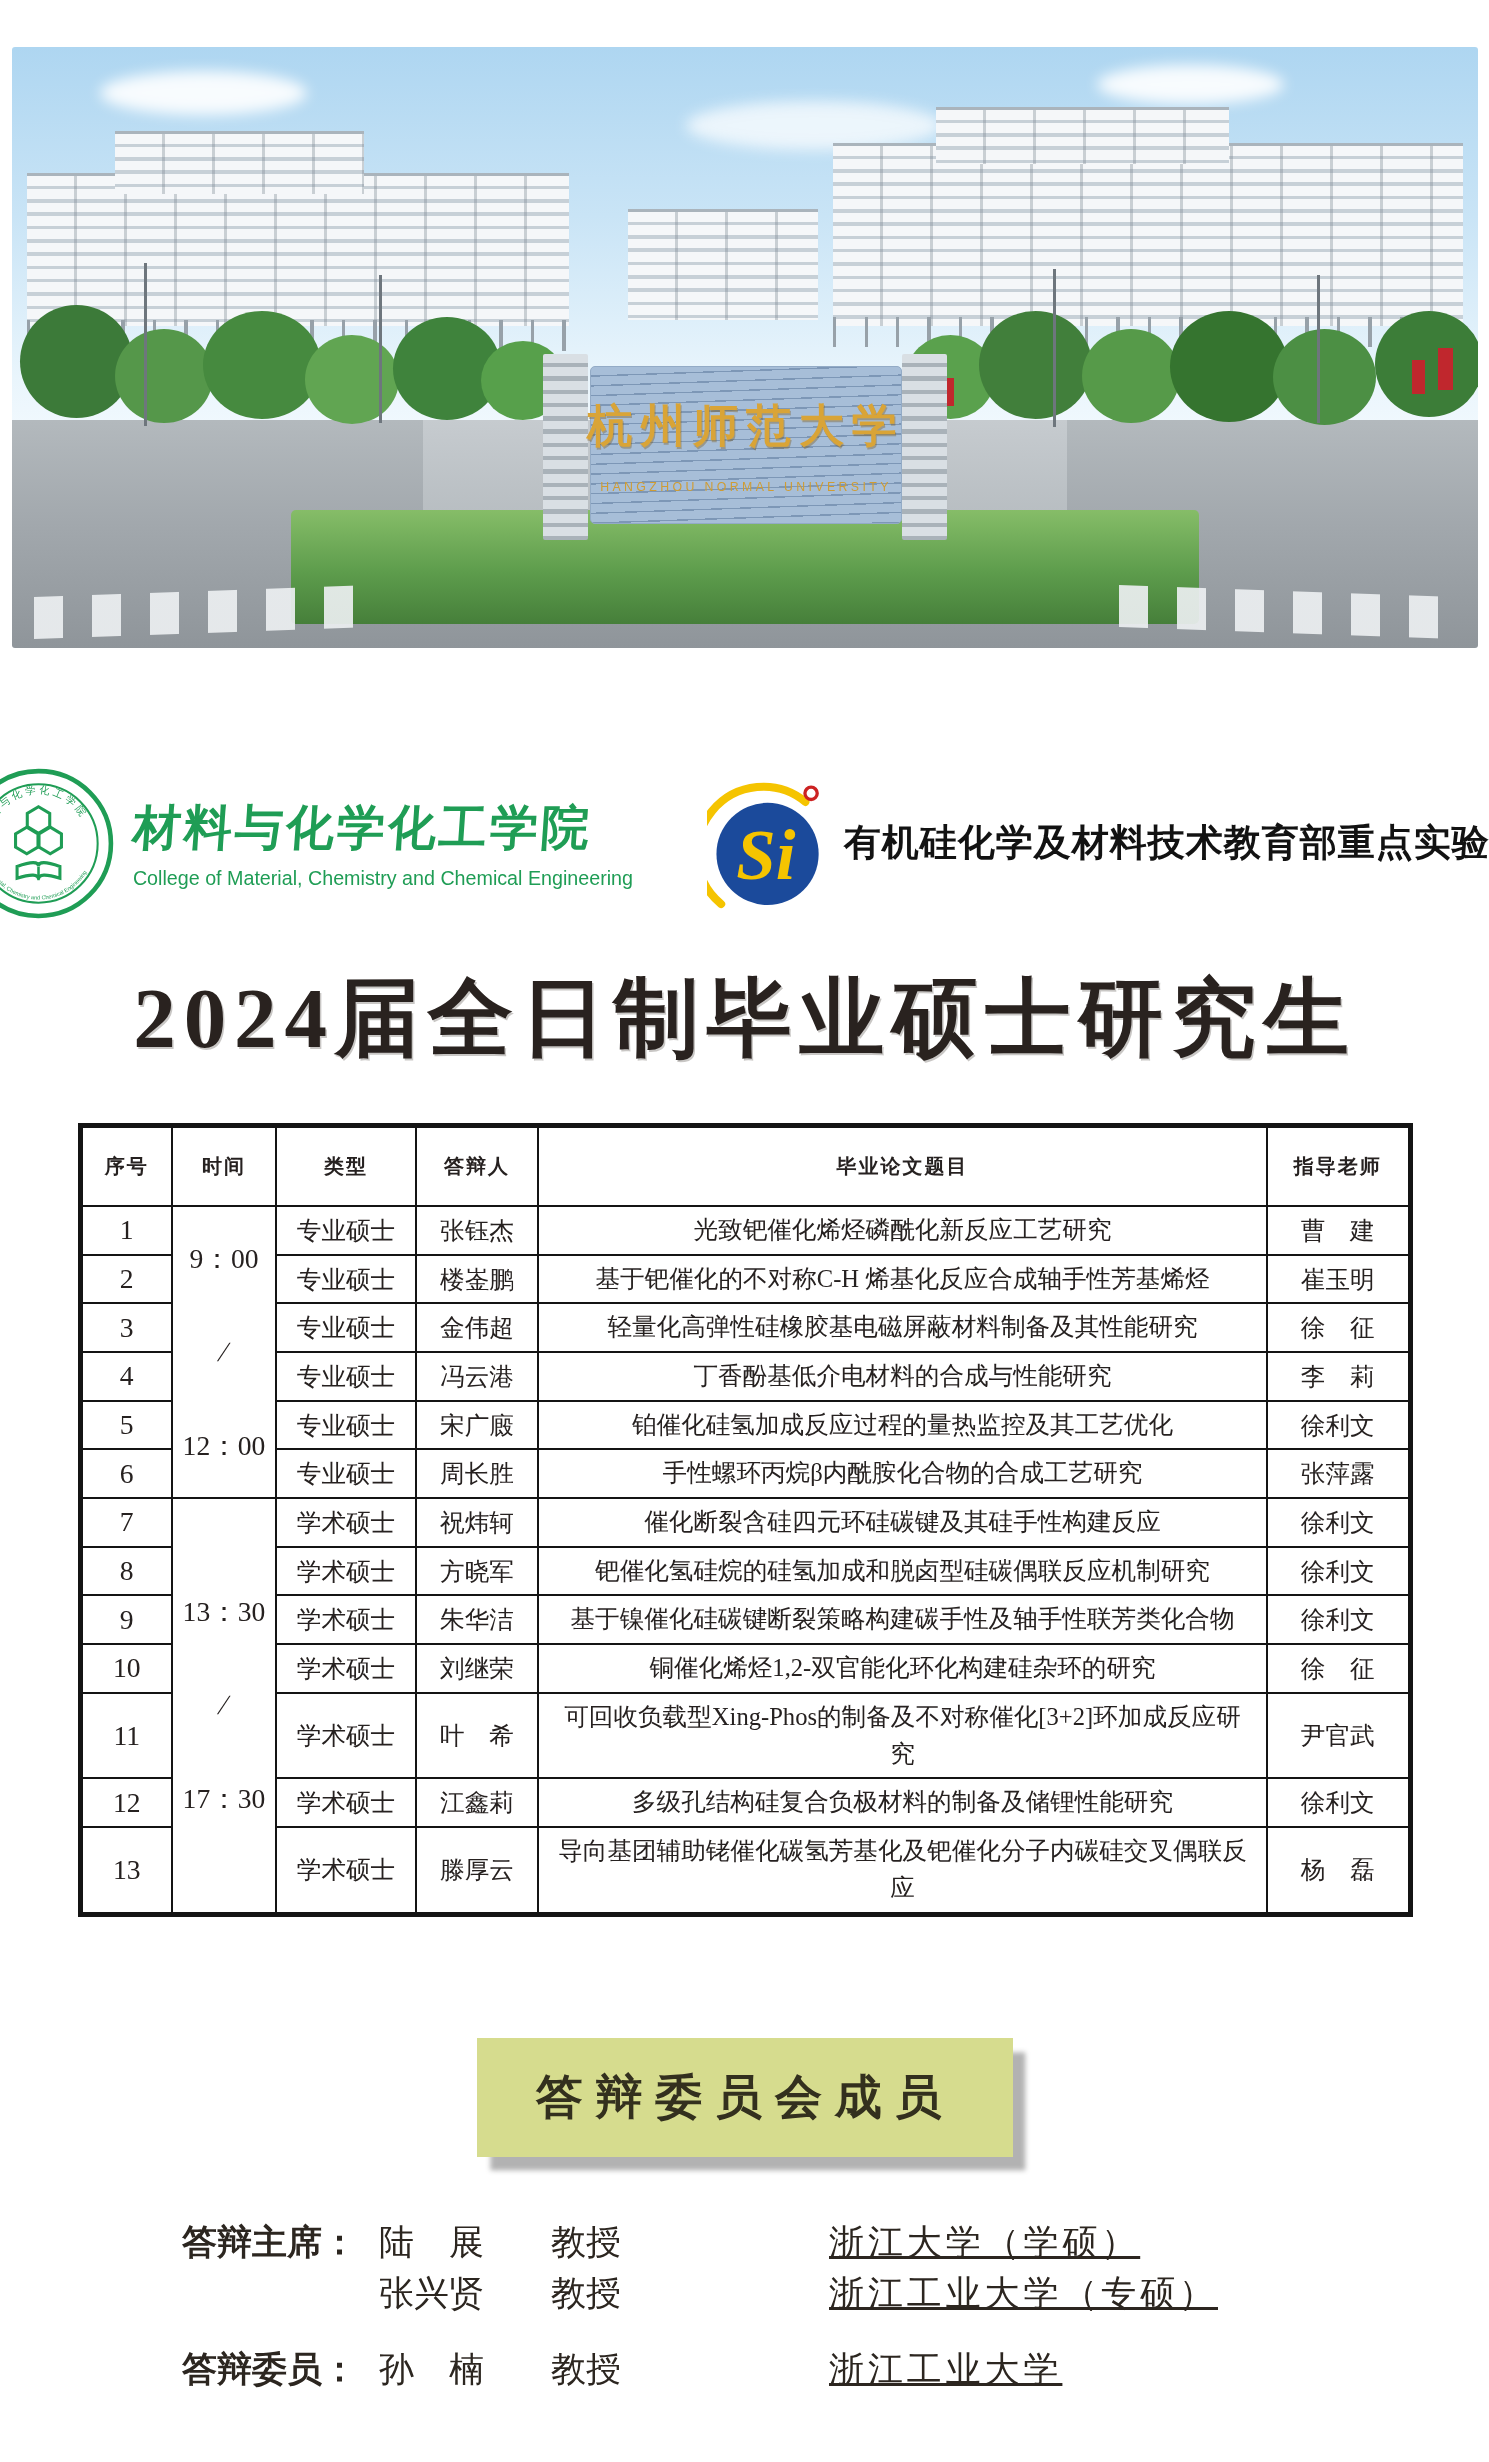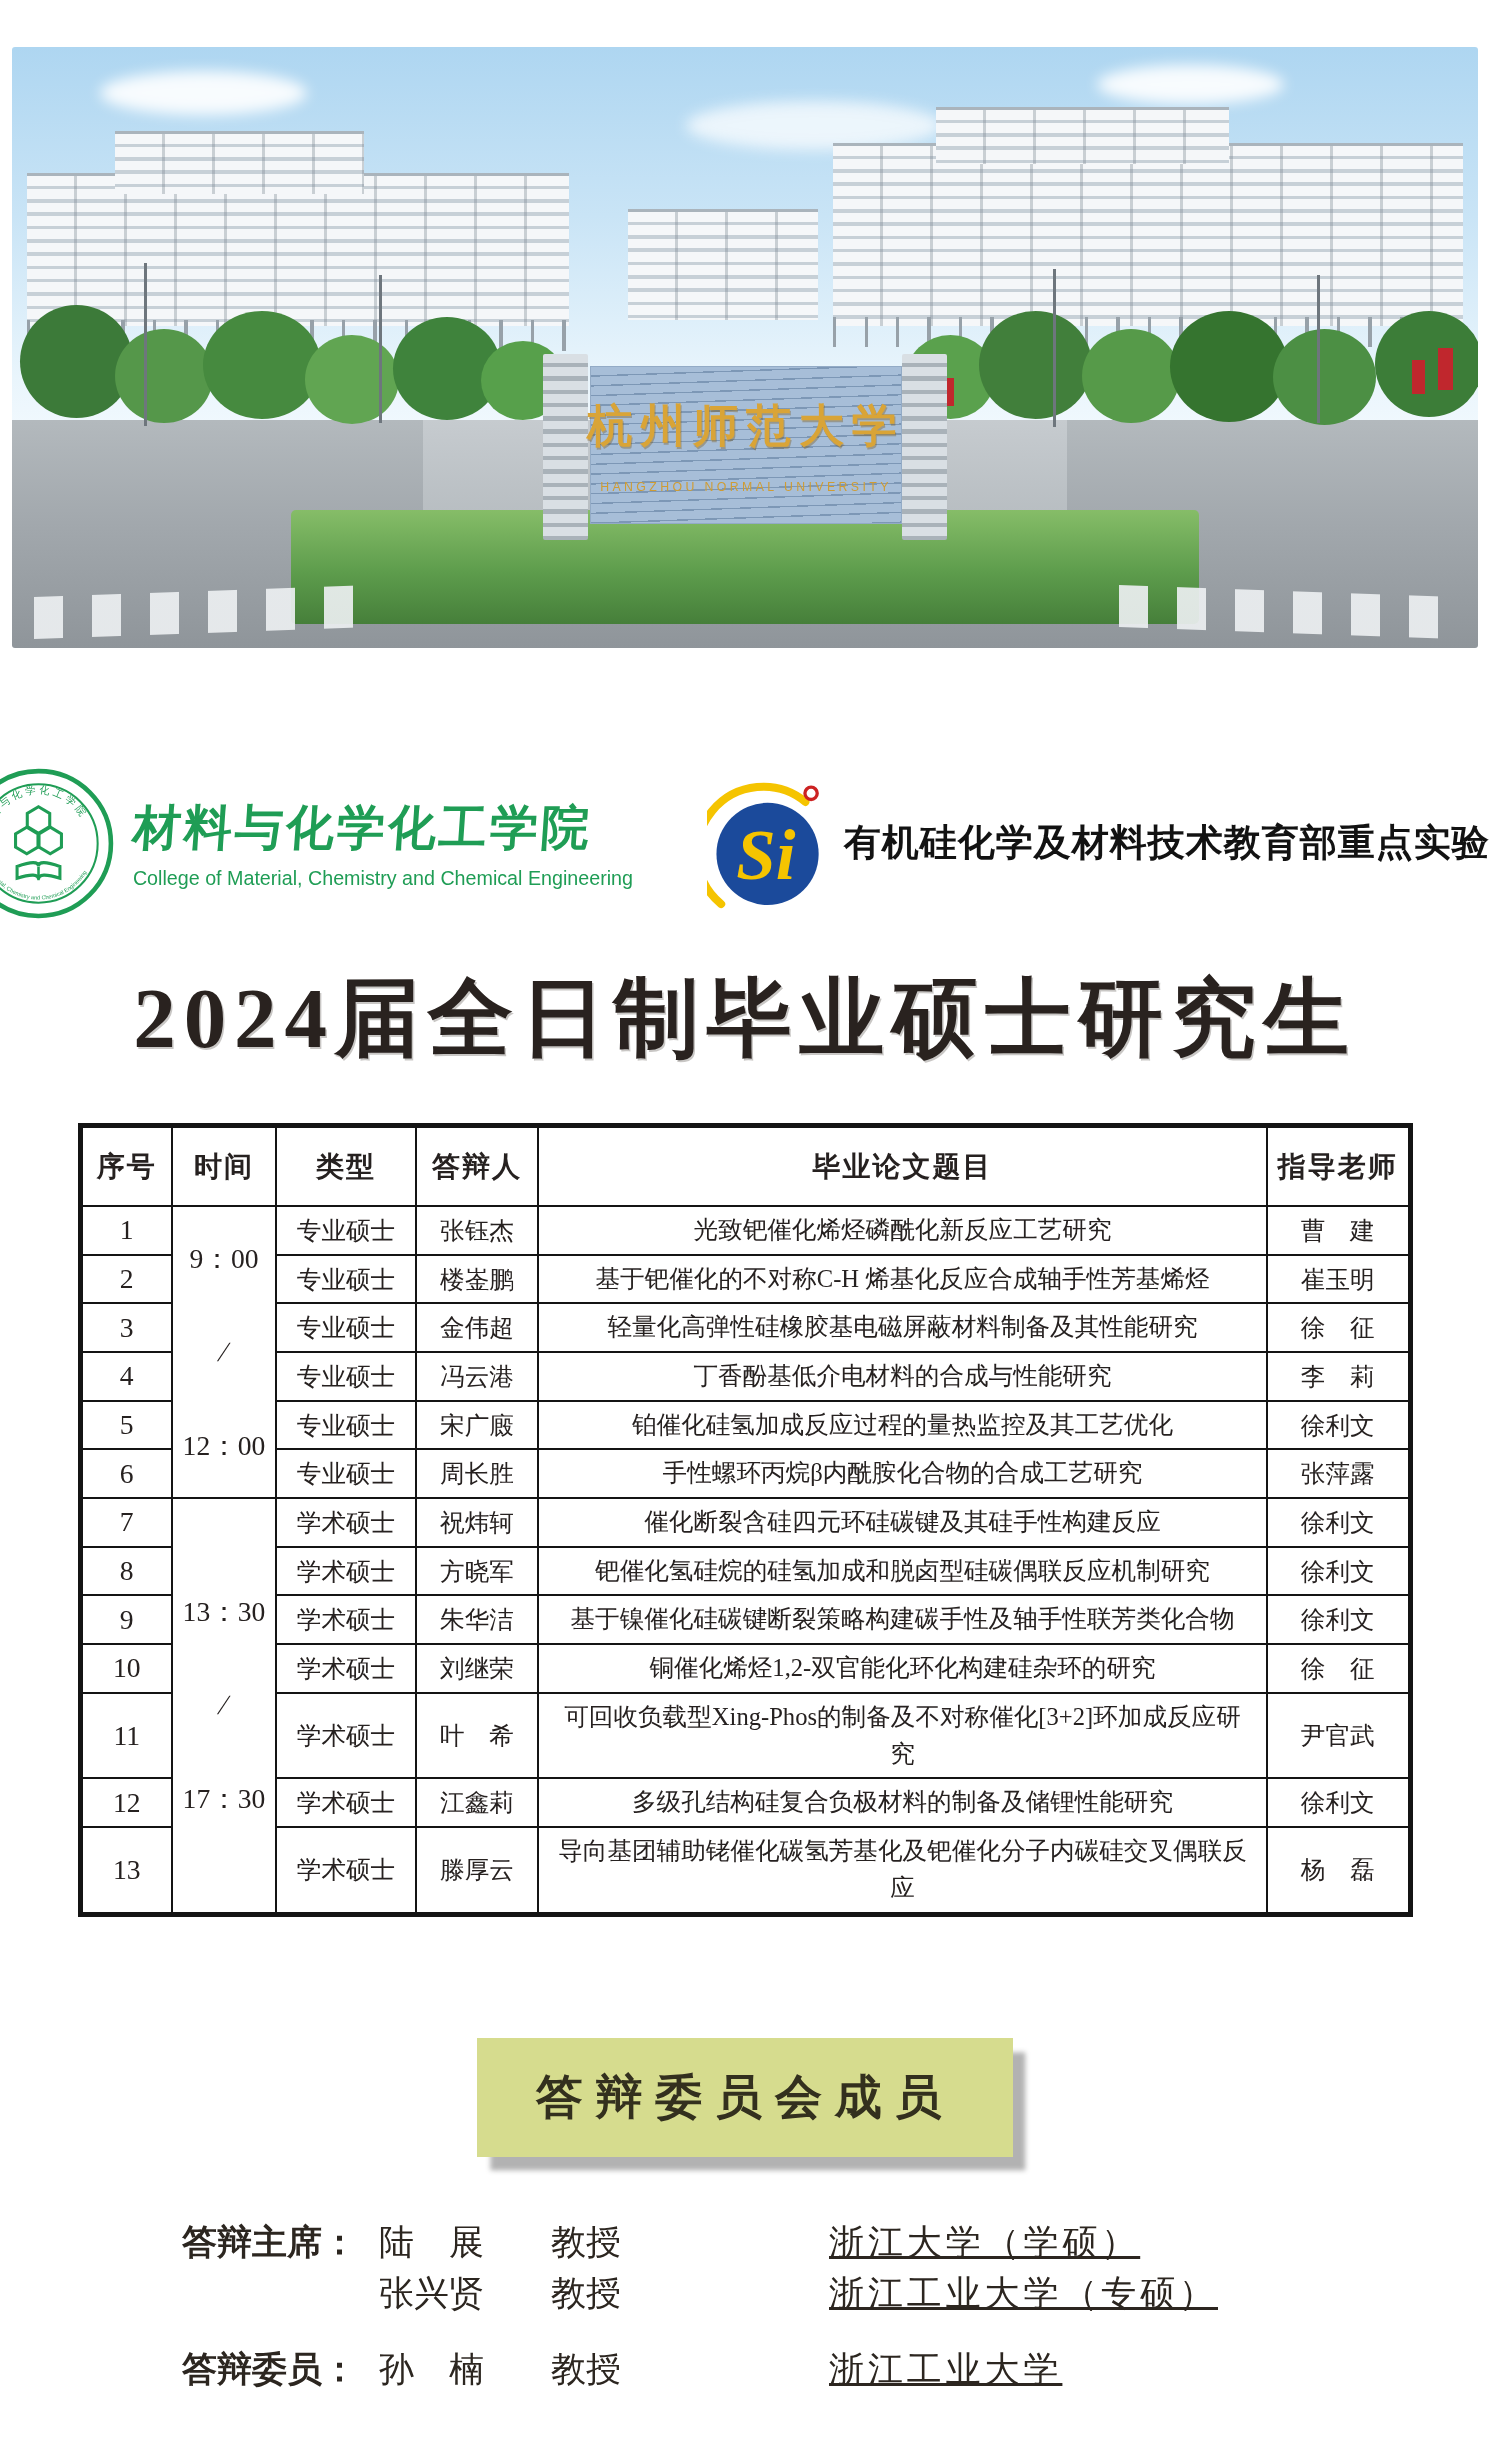--- a/index.html
+++ b/index.html
@@ -25,21 +25,21 @@
   .xwalk { position:absolute; height:42px; width:23%; bottom:2.5%;
            background:repeating-linear-gradient(90deg,#eceff1 0 28.6px, rgba(0,0,0,0) 28.6px 58px); opacity:.92; }
   .pole { position:absolute; width:3px; background:#6e767d; }
   .redflag { position:absolute; background:#c0272d; }
   .pillar { position:absolute; top:51%; height:31%; width:3.1%;
             background:repeating-linear-gradient(180deg,#d9dfe4 0 8.9px,#a9b2b9 8.9px 13.3px); border-radius:2px; }
   .gatewall { position:absolute; left:39.4%; width:21.2%; top:53%; height:26%;
               background:#a7bed8;
               background-image:repeating-linear-gradient(178deg, rgba(0,0,0,0) 0 8.4px, rgba(73,104,140,.45) 8.4px 9.8px);
               display:flex; flex-direction:column; align-items:center; justify-content:center; gap:24px;
-              border:1.5px solid #93abc6; border-radius:0; }
+              border:1.5px solid #93abc6; border-radius:5px; }
   .gate-cn { font-size:45px; font-weight:bold; color:#d9a437; letter-spacing:7.9px;
              text-shadow:1px 1.5px 0 rgba(120,80,10,.35); white-space:nowrap; }
   .gate-en { font-size:12.3px; color:#cf9c33; letter-spacing:3.4px; font-family:"Liberation Sans",sans-serif; white-space:nowrap; }
 
   
   .logos { display:flex; justify-content:center; align-items:center; gap:74px; margin-top:116px; height:158px; }
   .logo-left { display:flex; align-items:center; gap:17.7px; }
   .emblem { width:153px; height:153px; }
   .llv { display:flex; flex-direction:column; gap:6.9px; }
   .logo-cn { font-size:48px; font-weight:bold; color:#1f9d55; letter-spacing:3px;
@@ -54,21 +54,21 @@
   .title { margin-top:39px; text-align:center; color:#29221f; }
   .title-l1 { font-size:85px; font-weight:bold; letter-spacing:7.9px; white-space:nowrap;
               text-shadow:1.5px 2px 0.5px rgba(40,30,25,.25); }
   .title-l2 { font-size:85px; font-weight:bold; letter-spacing:12.8px; margin-top:8.9px;
               text-shadow:1.5px 2px 0.5px rgba(40,30,25,.25); }
 
   
   table.defense { border-collapse:collapse; table-layout:fixed; width:1330px; margin:47px auto 0;
                   border:5.9px solid #141414; }
   .defense th, .defense td { border:2.5px solid #141414; text-align:center; vertical-align:middle; }
-  .defense th { height:75px; font-size:28px; font-weight:bold; letter-spacing:2px; }
+  .defense th { height:75px; font-size:20px; font-weight:bold; letter-spacing:2px; }
   .defense tr.body-row { height:46px; }
   .defense td { font-size:24.6px; padding:3.9px 3.9px; }
   .defense td.num-cell { font-size:27.6px; }
   .defense td.title-cell { padding:4.9px 14.8px; line-height:1.5; }
   .defense td.time-cell { font-size:27.6px; }
   .time-stack { display:flex; flex-direction:column; align-items:center; justify-content:flex-end; gap:59px; }
   .time-sep { transform:skewX(-18deg); }
 
   
   .banner-wrap { display:flex; justify-content:center; margin-top:121px; }

